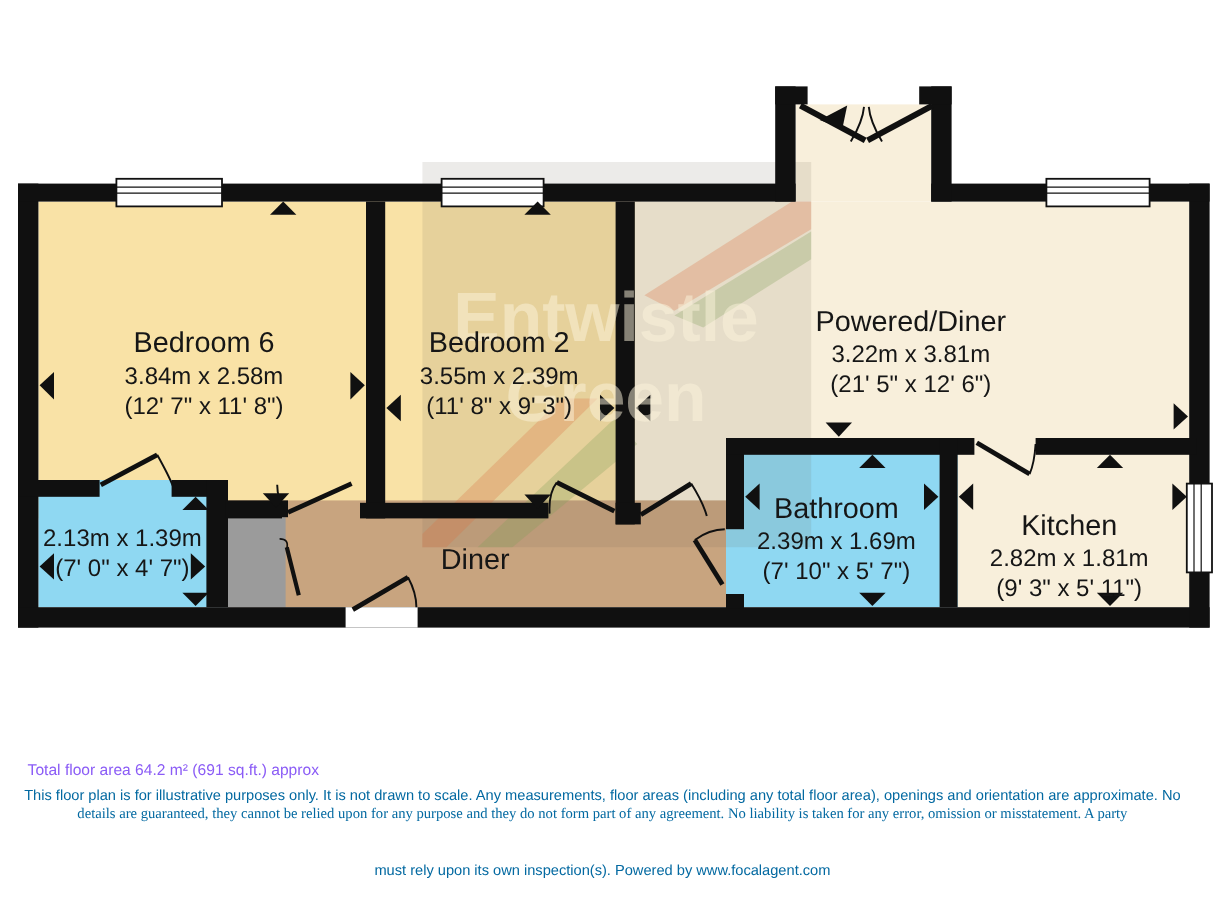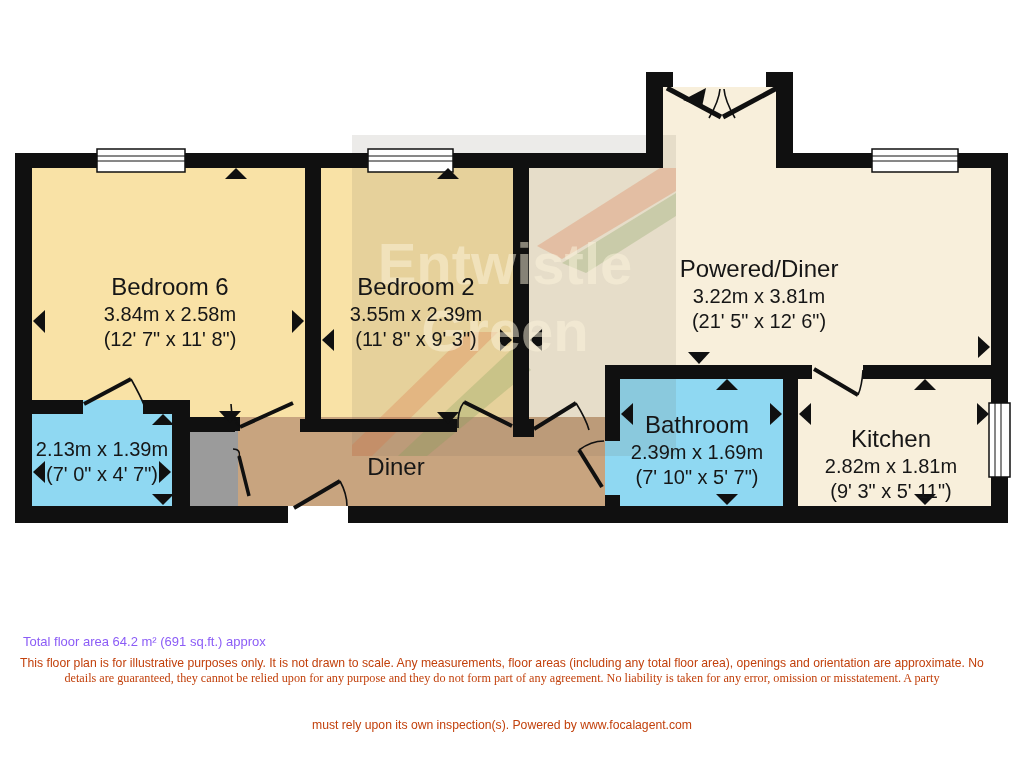--- a/index.html
+++ b/index.html
@@ -5,21 +5,21 @@
   html,body{margin:0;padding:0;background:#ffffff;}
   body{width:1024px;height:768px;font-family:"Liberation Sans",sans-serif;}
   .stage{position:relative;width:1024px;height:768px;overflow:hidden;background:#fff;}
   .plan-svg{position:absolute;left:0;top:0;z-index:1;}
   .room-label{position:absolute;transform:translate(-50%,-50%);text-align:center;
               color:#161616;z-index:6;white-space:nowrap;}
   .room-label .rname{font-size:24px;line-height:1.26;}
   .room-label .rdim{font-size:20px;line-height:1.26;}
   .footer{position:absolute;left:0;top:0;width:1024px;z-index:6;}
   .total-area{position:absolute;left:2px;top:634px;font-size:13px;color:#8b5cf6;margin-left:21px;}
-  .disc{position:absolute;left:0;width:1004px;text-align:center;font-size:12.2px;color:#c2410c;}
+  .disc{position:absolute;left:0;width:1004px;text-align:center;font-size:12.2px;color:#0369a1;}
   .disc.l1{top:656px;}
   .disc.l2{top:671px;font-family:Liberation Serif, serif;}
   .disc.l3{top:718px;text-align:center;}
   .wm-text{font-weight:bold;}
 </style>
 </head>
 <body>
 
 <div class="stage">
 

